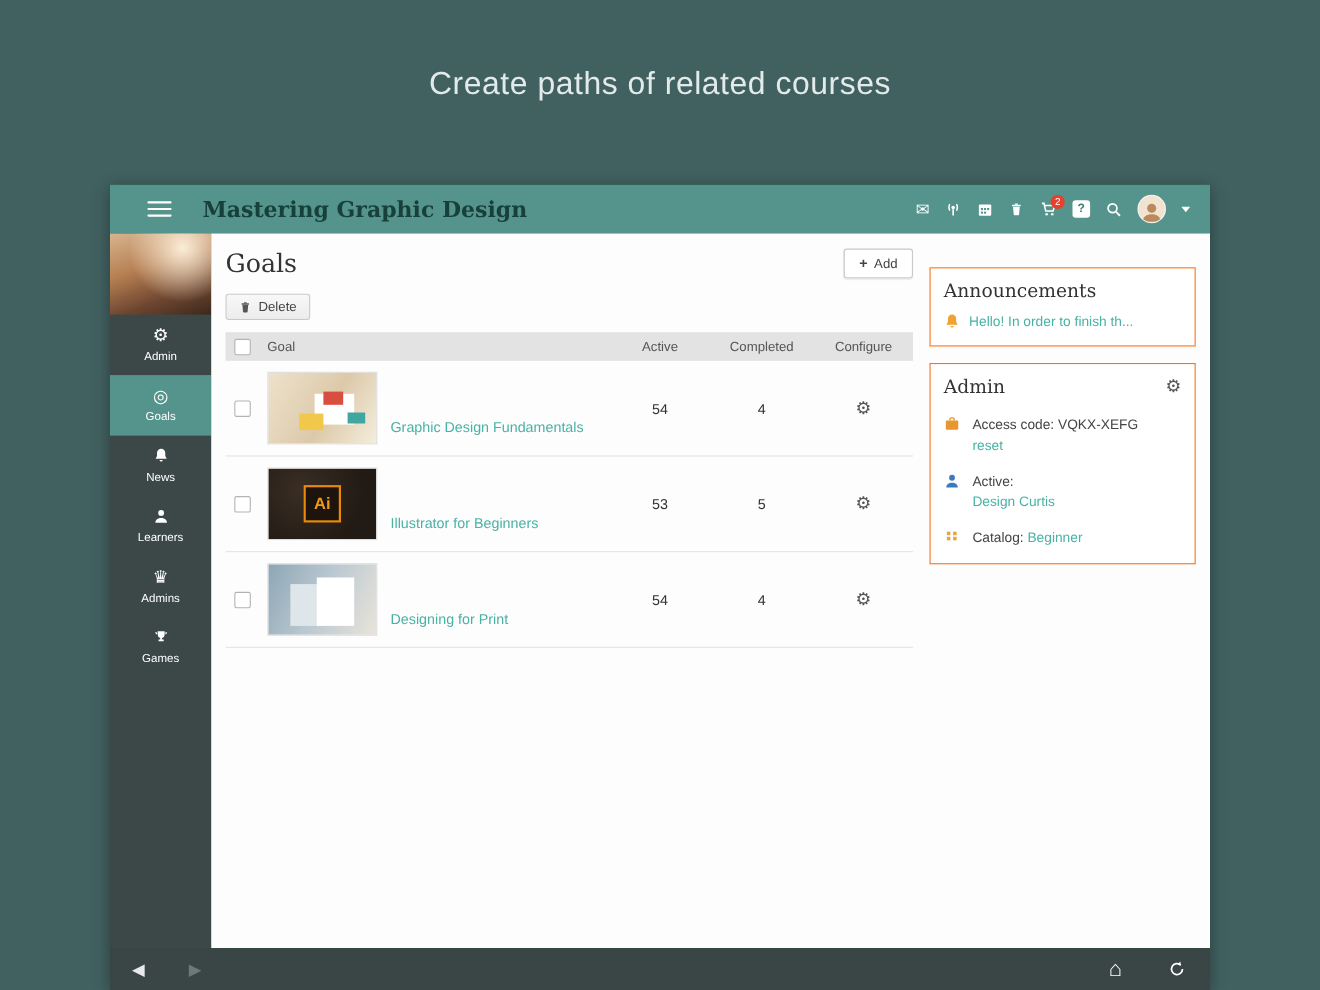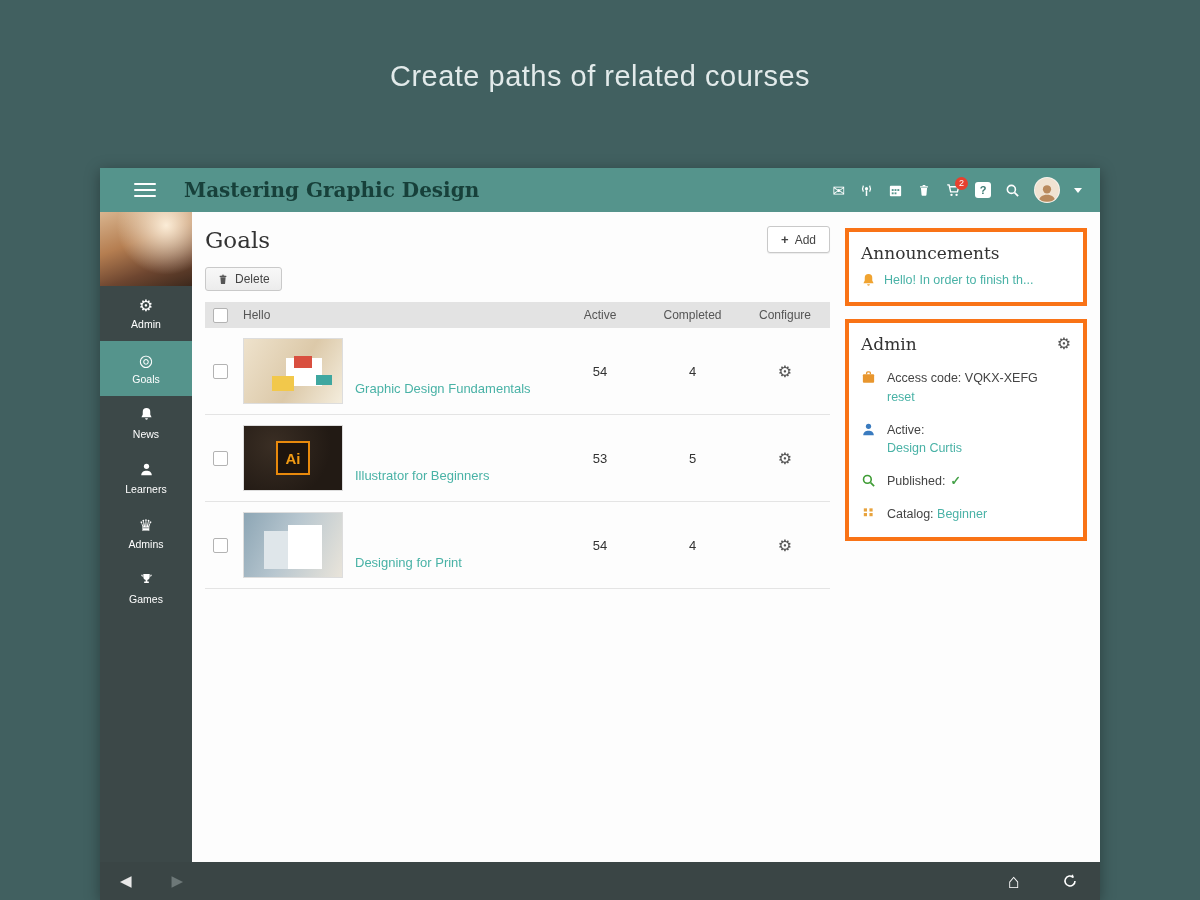--- a/index.html
+++ b/index.html
@@ -75,21 +75,21 @@
   .ai-box { width:34px; height:34px; border:2px solid #e8890c; background:#1d140e; color:#f09a14; font-weight:bold;
             font-size:15px; display:flex; align-items:center; justify-content:center; }
   .thumb-3 { background-image:
       linear-gradient(#ffffff,#ffffff), linear-gradient(#dfe6ea,#dfe6ea),
       linear-gradient(115deg,#8da6b5 0%,#b7c6cf 45%,#e9e4da 100%);
       background-size:34px 44px,30px 38px,100% 100%;
       background-position:44px 12px,20px 18px,0 0; background-repeat:no-repeat; }
 
   
   .right-col { width:242px; margin:16px 13px 0 0; }
-  .card { background:#fff; border:4px solid #f97316; margin-bottom:13px; }
+  .card { background:#fff; border:1px solid #f97316; margin-bottom:13px;margin-top:15px; }
   .card-head { padding:11px 12px 8px; display:flex; justify-content:space-between; align-items:center; }
   .card-title { font-family:"DejaVu Serif","Liberation Serif",serif; font-size:17px; color:#333; }
   .card-gear { font-size:16px; color:#555; cursor:pointer; line-height:1; }
   .ann-body { padding:2px 12px 14px; display:flex; gap:8px; align-items:flex-start; }
   .ann-link { color:#49b2a6; font-size:12.5px; cursor:pointer; white-space:nowrap; overflow:hidden; text-overflow:ellipsis; }
   .admin-row { display:flex; gap:10px; padding:7px 12px; font-size:12.5px; color:#444; align-items:flex-start; line-height:1.5; }
   .admin-row .aicon { flex:0 0 16px; display:inline-flex; margin-top:1px; }
   .teal-link { color:#49b2a6; cursor:pointer; }
   .green-check { color:#43a047; font-weight:bold; margin-left:5px; }
 
@@ -234,21 +234,21 @@
                   <rect x="3.4" y="3" width="9.2" height="1.6" rx=".5" fill="#555"></rect>
                   <rect x="6.4" y="1.7" width="3.2" height="1.4" rx=".4" fill="#555"></rect>
                 </svg>
             </span>
             <span>Delete</span>
           </button>
 
           <div class="table">
             <div class="thead">
               <span class="cb"></span>
-              <span>Hello</span>
+              <span>Goal</span>
               <span class="col-c">Active</span>
               <span class="col-c">Completed</span>
               <span class="col-c">Configure</span>
             </div>
 
             <div class="trow">
               <span class="cb"></span>
               <span class="thumb thumb-1"></span>
               <span class="goal-link">Graphic Design Fundamentals</span>
               <span class="num">54</span>
@@ -320,31 +320,20 @@
                     <circle cx="8" cy="4.6" r="2.8" fill="#3a7bbf"></circle>
                     <path d="M2.4 14c0-3.1 2.6-4.6 5.6-4.6s5.6 1.5 5.6 4.6z" fill="#3a7bbf"></path>
                   </svg>
               </span>
               <span>
                 <span>Active:</span><br>
                 <span class="teal-link">Design Curtis</span>
               </span>
             </div>
 
-            <div class="admin-row">
-              <span class="aicon">
-                <svg width="15" height="15" viewBox="0 0 16 16">
-                    <circle cx="6.8" cy="6.8" r="4.1" fill="none" stroke="#3f9c35" stroke-width="1.7"></circle>
-                    <path d="M10.2 10.2L14 14" stroke="#3f9c35" stroke-width="1.8"></path>
-                  </svg>
-              </span>
-              <span>
-                <span>Published:</span><span class="green-check">✓</span>
-              </span>
-            </div>
 
             <div class="admin-row">
               <span class="aicon">
                 <svg width="15" height="15" viewBox="0 0 16 16">
                     <g fill="#e8a33d">
                       <rect x="3" y="2.5" width="3.4" height="3.4"></rect>
                       <rect x="9" y="2.5" width="3.4" height="3.4"></rect>
                       <rect x="3" y="7.5" width="3.4" height="3.4"></rect>
                       <rect x="9" y="7.5" width="3.4" height="3.4"></rect>
                     </g>

